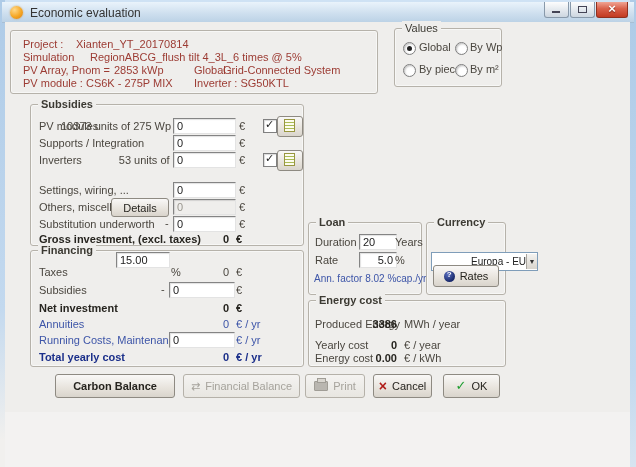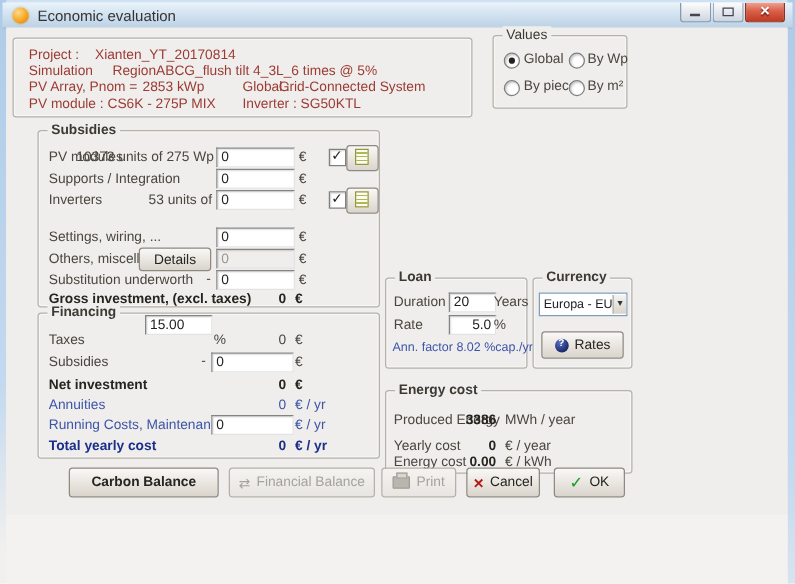--- a/index.html
+++ b/index.html
@@ -198,31 +198,31 @@
     <input class="field" style="left: 50px; top: 11px; width: 30px;" value="20">
     <span class="lbl" style="left:86px;top:13px;">Years</span>
     <span class="lbl" style="left:6px;top:31px;">Rate</span>
     <input class="field" style="left: 50px; top: 29px; width: 30px; text-align: right;" value="5.0">
     <span class="lbl" style="left:86px;top:31px;">%</span>
     <span class="lbl blue" style="left:5px;top:50px;font-size:10px;">Ann. factor 8.02 %cap./yr</span>
   </div>
 
   <div class="groupbox" style="left:426px;top:222px;width:78px;height:71px;">
     <span class="gb-title">Currency</span>
-    <div class="dropdown" style="left:4px;top:11px;width:69px;">
+    <div class="dropdown" style="left:4px;top:29px;width:69px;padding-left:36px;">
       <span class="dd-text">Europa - EU</span>
       <span class="dd-btn"></span>
     </div>
     <span class="btn" style="left:6px;top:42px;width:64px;height:20px;">
       <span class="globe-icon"></span>
       <span>Rates</span>
     </span>
   </div>
 
-  <div class="groupbox" style="left:308px;top:312px;width:196px;height:65px;">
+  <div class="groupbox" style="left:308px;top:300px;width:196px;height:65px;">
     <span class="gb-title">Energy cost</span>
     <span class="lbl" style="left:6px;top:17px;">Produced Energy</span>
     <span class="amt bold" style="left:50px;top:17px;width:38px;">3386</span>
     <span class="lbl" style="left:95px;top:17px;">MWh / year</span>
     <span class="lbl" style="left:6px;top:38px;">Yearly cost</span>
     <span class="amt bold" style="left:50px;top:38px;width:38px;">0</span>
     <span class="lbl" style="left:95px;top:38px;">€ / year</span>
     <span class="lbl" style="left:6px;top:51px;">Energy cost</span>
     <span class="amt bold" style="left:50px;top:51px;width:38px;">0.00</span>
     <span class="lbl" style="left:95px;top:51px;">€ / kWh</span>

